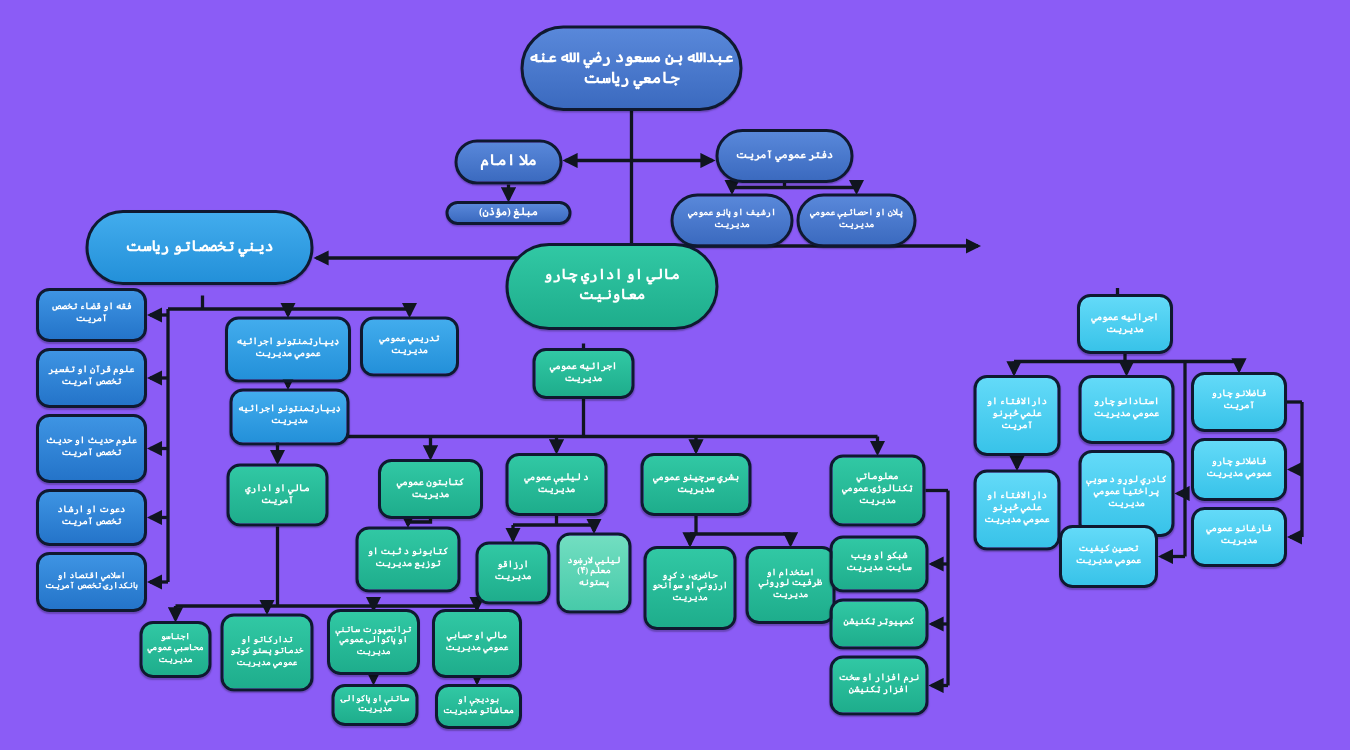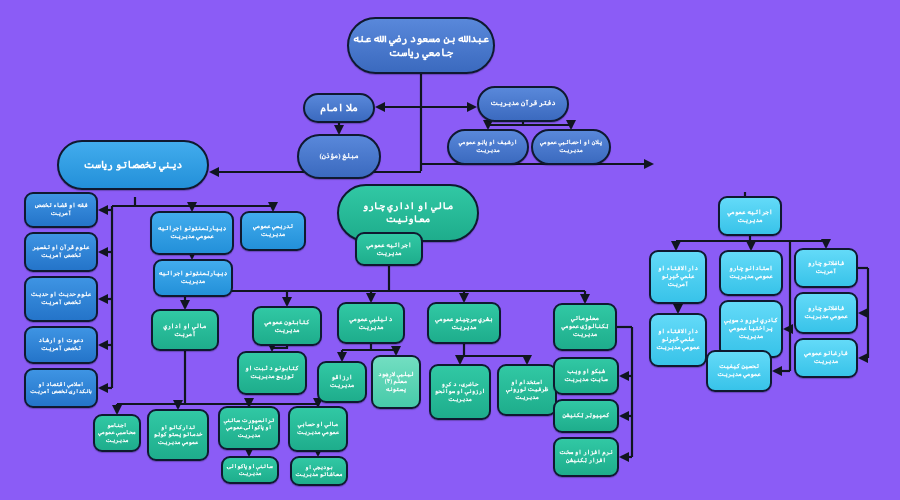--- a/index.html
+++ b/index.html
@@ -91,26 +91,26 @@
       <polyline points="790,329 785,329" marker-end="url(#arr)"></polyline>
       <polyline points="790,371 774,371" marker-end="url(#arr)"></polyline>
       <polyline points="858,268 868,268"></polyline>
       <polyline points="868,268 868,358"></polyline>
       <polyline points="868,313 860,313" marker-end="url(#arr)"></polyline>
       <polyline points="868,358 860,358" marker-end="url(#arr)"></polyline>
     </svg>
   <div id="nodes-layer">
       <div class="node c-royal oval" style="left: 347px; top: 17px; width: 148px; height: 57px; font-size: 10.5px;">عبدالله بن مسعود رضي الله عنه جامعي رياست</div>
       <div class="node c-royal oval" style="left: 303px; top: 93px; width: 72px; height: 30px; font-size: 10px;">ملا امام</div>
-      <div class="node c-royal oval" style="left: 297px; top: 134px; width: 84px; height: 45px; font-size: 7px;">مبلغ (مؤذن)</div>
-      <div class="node c-royal oval" style="left: 477px; top: 86px; width: 92px; height: 36px; font-size: 7px;">دفتر قرآن مديريت</div>
+      <div class="node c-royal oval" style="left: 297px; top: 134px; width: 84px; height: 16px; font-size: 7px;">مبلغ (مؤذن)</div>
+      <div class="node c-royal oval" style="left: 477px; top: 86px; width: 92px; height: 36px; font-size: 7px;">دفتر عمومي آمريت</div>
       <div class="node c-royal oval" style="left: 447px; top: 129px; width: 82px; height: 36px; font-size: 5.8px;">ارشيف او پاڼو عمومي مديريت</div>
       <div class="node c-royal oval" style="left: 531px; top: 129px; width: 80px; height: 36px; font-size: 5.8px;">پلان او احصائيې عمومي مديريت</div>
       <div class="node c-sky oval" style="left: 57px; top: 140px; width: 152px; height: 50px; font-size: 10px;">ديني تخصصاتو رياست</div>
-      <div class="node c-green oval" style="left: 337px; top: 184px; width: 142px; height: 58px; font-size: 9.5px;">مالي او اداري چارو معاونيت</div>
+      <div class="node c-green oval" style="left: 337px; top: 162px; width: 142px; height: 58px; font-size: 9.5px;">مالي او اداري چارو معاونيت</div>
       <div class="node c-azure" style="left: 24px; top: 192px; width: 74px; height: 36px; font-size: 6px;">فقه او قضاء تخصص آمريت</div>
       <div class="node c-azure" style="left: 24px; top: 232px; width: 74px; height: 40px; font-size: 6px;">علوم قرآن او تفسير تخصص آمريت</div>
       <div class="node c-azure" style="left: 24px; top: 276px; width: 74px; height: 46px; font-size: 6px;">علوم حديث او حديث تخصص آمريت</div>
       <div class="node c-azure" style="left: 24px; top: 326px; width: 74px; height: 38px; font-size: 6px;">دعوت او ارشاد تخصص آمريت</div>
       <div class="node c-azure" style="left: 24px; top: 368px; width: 74px; height: 40px; font-size: 5.6px;">اسلامي اقتصاد او بانکدارۍ تخصص آمريت</div>
       <div class="node c-sky" style="left: 150px; top: 211px; width: 84px; height: 44px; font-size: 6px;">ډيپارټمنټونو اجرائيه عمومي مديريت</div>
       <div class="node c-sky" style="left: 240px; top: 211px; width: 66px; height: 40px; font-size: 6px;">تدريسي عمومي مديريت</div>
       <div class="node c-sky" style="left: 153px; top: 259px; width: 80px; height: 38px; font-size: 6px;">ډيپارټمنټونو اجرائيه مديريت</div>
       <div class="node c-green" style="left: 355px; top: 232px; width: 68px; height: 34px; font-size: 6.2px;">اجرائيه عمومي مديريت</div>
       <div class="node c-green" style="left: 151px; top: 309px; width: 68px; height: 42px; font-size: 6.2px;">مالي او اداري آمريت</div>

